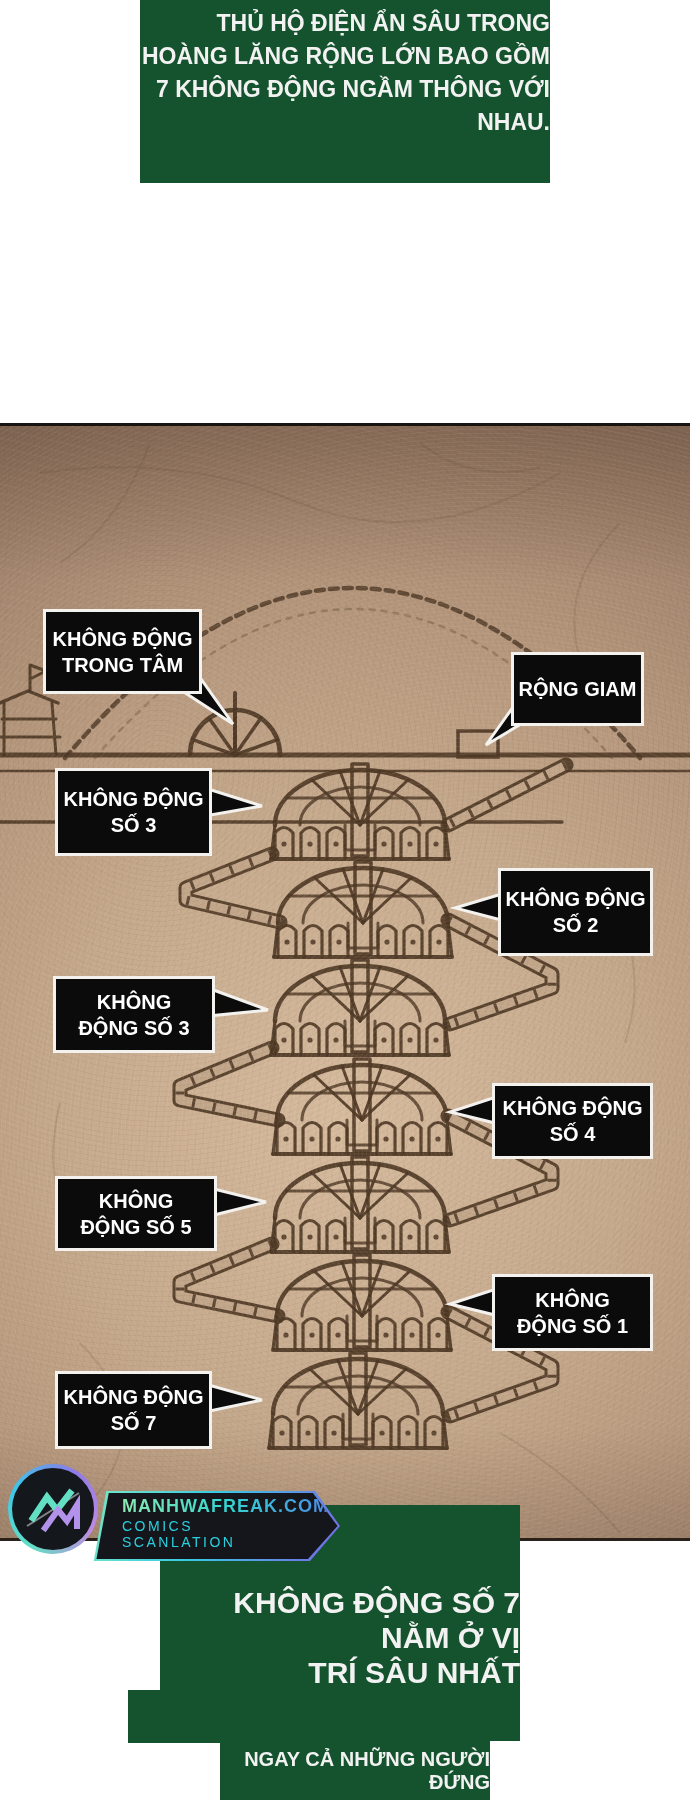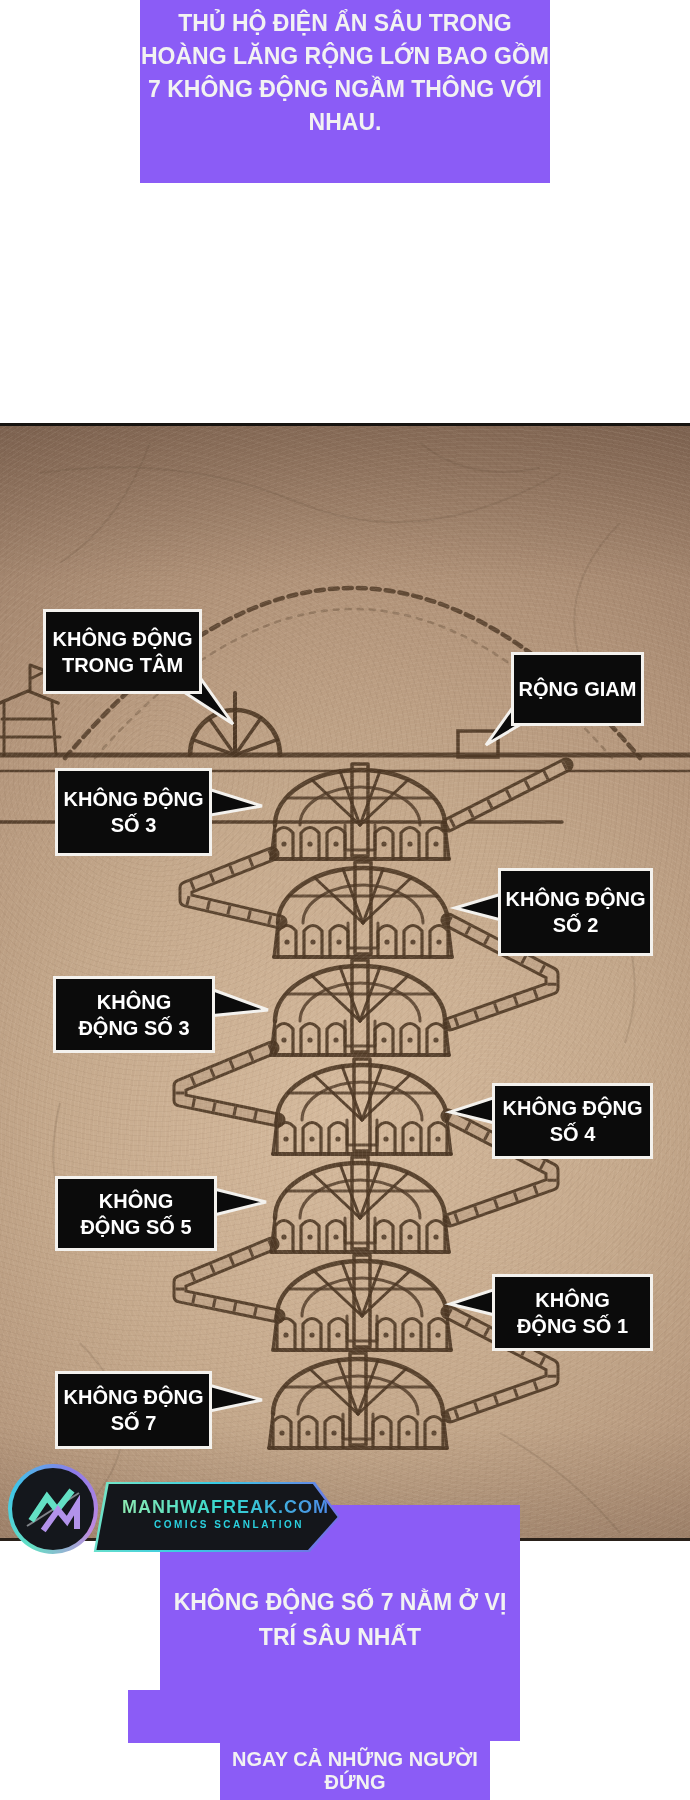--- a/index.html
+++ b/index.html
@@ -1,22 +1,22 @@
 <!DOCTYPE html>
 <html><head>
 <meta charset="utf-8">
 <style>
   html,body{margin:0;padding:0;background:#ffffff;}
   .page{position:relative;width:690px;height:1800px;overflow:hidden;background:#ffffff;
         font-family:"Liberation Sans","DejaVu Sans",sans-serif;}
   
-  .capbox{position:absolute;background:#8b5cf6;color:#f2f2f2;font-weight:bold;
-          text-align:center;white-space:pre-line;z-index:2;}
+  .capbox{position:absolute;background:#14532d;color:#f2f2f2;font-weight:bold;
+          text-align:right;white-space:pre-line;z-index:2;}
   .cap-top{left:140px;top:0;width:410px;height:183px;font-size:23px;line-height:33px;padding-top:7px;box-sizing:border-box;}
-  .cap-b1{left:160px;top:1505px;width:360px;height:236px;font-size:23px;line-height:35px;padding-top:80px;box-sizing:border-box;z-index:5;}
+  .cap-b1{left:160px;top:1505px;width:360px;height:236px;font-size:30px;line-height:35px;padding-top:80px;box-sizing:border-box;z-index:5;}
   .cap-b1step{left:128px;top:1690px;width:266px;height:53px;z-index:4;}
   .cap-b2{left:220px;top:1727px;width:270px;height:73px;font-size:20px;display:flex;align-items:flex-end;justify-content:center;padding-bottom:6px;box-sizing:border-box;z-index:5;}
   
   .panel{position:absolute;left:0;top:423px;width:690px;height:1118px;z-index:1;
      border-top:3px solid #161310;border-bottom:3px solid #2a211a;box-sizing:border-box;
      background:
        linear-gradient(rgba(70,48,36,.30),rgba(70,48,36,0) 14%),
        linear-gradient(to top,rgba(70,48,36,.18),rgba(70,48,36,0) 10%),
        radial-gradient(ellipse 120% 80% at 50% 62%, #d6bb9e 0%, #c5a98c 35%, #b2947a 60%, #9a7d67 82%, #846A58 100%);}
   .panel::after{content:"";position:absolute;inset:0;pointer-events:none;opacity:.55;
@@ -31,30 +31,30 @@
   .label-box{position:absolute;background:#0b0b0b;border:3px solid #f4f2ee;color:#ffffff;
      font-weight:bold;font-size:20px;line-height:26px;text-align:center;z-index:4;
      display:flex;flex-direction:column;justify-content:center;box-sizing:border-box;margin-top:11px;}
   
   .logo{position:absolute;left:6px;top:1462px;width:340px;height:100px;z-index:7;}
   .logo-circle{position:absolute;left:2px;top:2px;width:90px;height:90px;border-radius:50%;
      background:conic-gradient(from 210deg,#63e0c4,#3fc4e8,#8e7ae8,#c08ae0,#63e0c4);
      display:flex;align-items:center;justify-content:center;}
   .logo-circle-inner{width:82px;height:82px;border-radius:50%;background:#14171c;
      display:flex;align-items:center;justify-content:center;overflow:hidden;}
-  .banner{position:absolute;left:84px;top:20px;width:250px;height:70px;
+  .banner{position:absolute;left:84px;top:29px;width:250px;height:70px;
      background:linear-gradient(115deg,#7be8c2,#38cbe4 45%,#7a64e6);
      clip-path:polygon(6.5% 0%,90% 0%,100% 50%,88% 100%,1.5% 100%);}
   .banner-inner{position:absolute;left:2px;top:2px;right:2px;bottom:2px;background:#14161b;
      clip-path:polygon(6.8% 0%,89.8% 0%,99.8% 50%,87.8% 100%,1.8% 100%);
      display:flex;flex-direction:column;justify-content:center;padding-left:30px;box-sizing:border-box;}
   .banner-site{font-size:18px;font-weight:bold;letter-spacing:1px;
      background:linear-gradient(90deg,#8deab2,#33d6cf 48%,#4f84ea);
      -webkit-background-clip:text;background-clip:text;color:transparent;}
-  .banner-tag{font-size:10px;font-weight:bold;letter-spacing:2.5px;color:#2bd0de;
+  .banner-tag{font-size:14px;font-weight:normal;letter-spacing:2.5px;color:#2bd0de;
      align-self:flex-end;margin:1px 34px 7px 0;}
 </style>
 </head>
 <body>
 
 <div class="page">
 
   <div class="capbox cap-top">THỦ HỘ ĐIỆN ẨN SÂU TRONG
 HOÀNG LĂNG RỘNG LỚN BAO GỒM
 7 KHÔNG ĐỘNG NGẦM THÔNG VỚI

